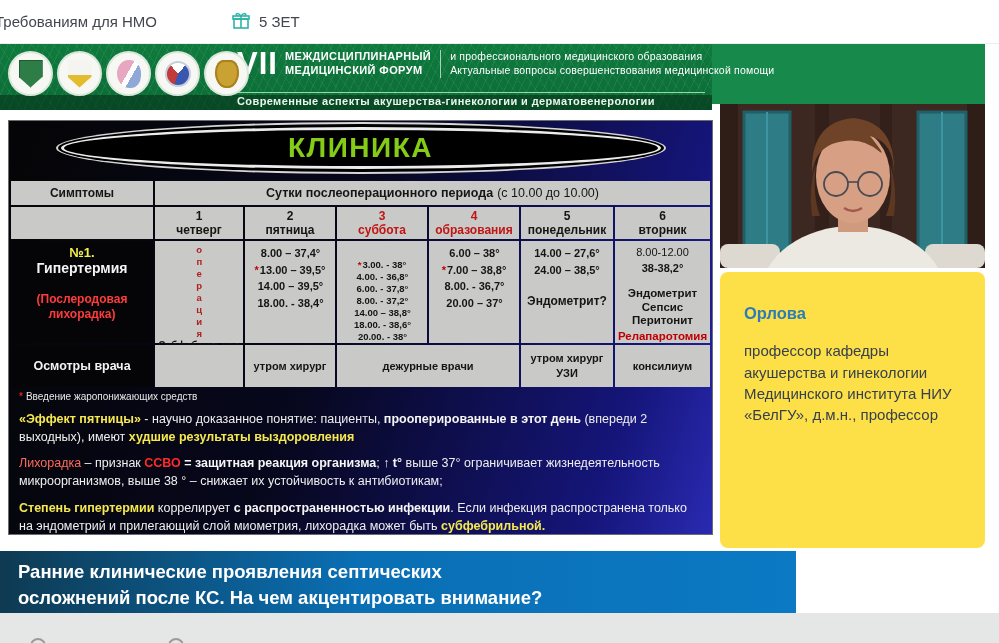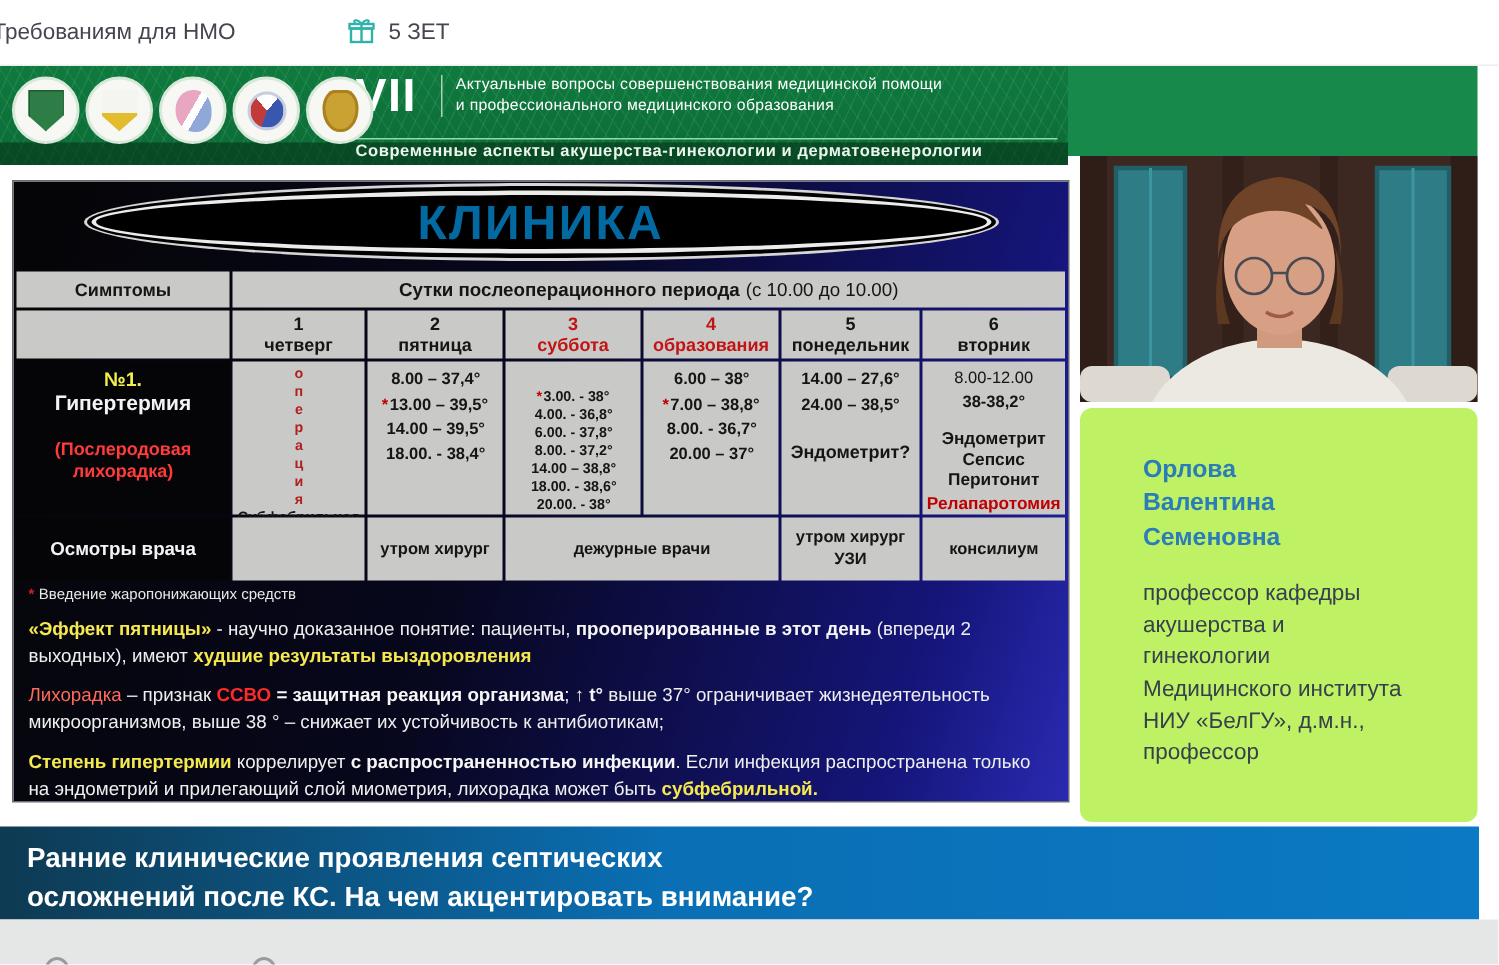--- a/index.html
+++ b/index.html
@@ -45,21 +45,21 @@
     position:absolute; left:8px; top:120px; width:705px; height:415px;
     background:linear-gradient(108deg,#050506 0%,#07071d 45%,#15157a 85%,#2a2ab2 100%);
     border:1px solid #6b6b74;
   }
   .ellipse {
     width:600px; height:42px; margin:6px auto 0; border-radius:50%;
     background:#000; border:3px solid #ececec;
     box-shadow:0 0 0 3px #000, 0 0 0 5px #d6d6d6;
     display:flex; align-items:center; justify-content:center;
   }
-  .ellipse span { color:#0369a1; font-size:32px; font-weight:bold; letter-spacing:1.5px; }
+  .ellipse span { color:#84cc16; font-size:28px; font-weight:bold; letter-spacing:1.5px; }
   .s-table {
     display:grid; margin:12px 2px 0; gap:2px;
     grid-template-columns:142px 88px 90px 90px 90px 92px 1fr;
     grid-template-rows:24px 32px 102px 42px;
   }
   .gc { background:#c9c9c7; color:#151515; text-align:center; }
   .bc { background:#050508; }
   .hdr1 { display:flex; align-items:center; justify-content:center; font-size:12px; font-weight:bold; }
   .hdr-span { grid-column:span 6; font-size:12.5px; }
   .hdr-span .lite { font-weight:normal; margin-left:4px; }
@@ -87,26 +87,26 @@
   .footnote .fstar { color:#d02020; font-weight:bold; margin-right:3px; }
   .p { margin:8px 10px 0; font-size:12.5px; line-height:1.45; color:#efefef; }
   .w  { color:#efefef; }
   .wb { color:#f6f6f6; font-weight:bold; }
   .yb { color:#f5e94f; font-weight:bold; }
   .rb { color:#ff2a2a; font-weight:bold; }
   .pk { color:#ff6a5a; font-weight:normal; }
   
   .video { position:absolute; left:720px; top:104px; width:265px; height:164px; overflow:hidden; background:#3c2721; z-index:4; }
   
-  .speaker-panel { position:absolute; left:720px; top:272px; width:265px; height:276px; background:#bef264; border-radius:8px; padding:30px 42px; }
+  .speaker-panel { position:absolute; left:720px; top:272px; width:265px; height:276px; background:#fde047; border-radius:8px; padding:30px 24px; }
   .sp-name { color:#2b7cb8; font-size:16.5px; font-weight:bold; line-height:1.35; }
   .sp-role { margin-top:16px; color:#37404d; font-size:15px; line-height:1.42; }
   
   .bottom-bar {
-    position:absolute; left:0; top:551px; width:986px; height:62px;
+    position:absolute; left:0; top:551px; width:796px; height:62px;
     background:linear-gradient(90deg,#0e3a52 0%,#0a6fb4 45%,#0b79c4 100%);
     color:#fff; padding:8px 0 0 18px;
   }
   .bottom-bar div { font-size:18.5px; font-weight:bold; line-height:1.4; }
   
   .footer { position:absolute; left:0; top:613px; width:999px; height:30px; background:#e5e7e6; }
   .ctrl { position:absolute; bottom:-11px; width:16px; height:16px; border:2px solid #9b9b9b; border-radius:50%; background:#e5e7e6; }
   .ctrl1 { left:30px; } .ctrl2 { left:168px; }
   .gift-svg { display:block; }
 </style>
@@ -146,24 +146,28 @@
     <div class="logo-circle">
         <div class="blob-flag"></div>
       </div>
     <div class="logo-circle">
         <div class="blob-eagle"></div>
       </div>
   </div>
   <div class="title-block">
     <div class="title-row">
       <div class="numeral">VII</div>
+      <div class="forum-lines">
+        <div>МЕЖДИСЦИПЛИНАРНЫЙ</div>
+        <div>МЕДИЦИНСКИЙ ФОРУМ</div>
+      </div>
       <div class="vdiv"></div>
       <div class="topic-lines">
+        <div>и профессионального медицинского образования</div>
         <div>Актуальные вопросы совершенствования медицинской помощи</div>
-        <div>и профессионального медицинского образования</div>
       </div>
     </div>
   </div>
   <div class="sep-line"></div>
   <div class="strip-text">Современные аспекты акушерства-гинекологии и дерматовенерологии</div>
 </div>
 
 <div class="slide">
   <div class="ellipse">
     <span>КЛИНИКА</span>
@@ -306,21 +310,20 @@
     <circle cx="116" cy="80" r="12" fill="none" stroke="#4a4a52" stroke-width="1.8"></circle>
     <circle cx="150" cy="80" r="12" fill="none" stroke="#4a4a52" stroke-width="1.8"></circle>
     <line x1="128" y1="78" x2="138" y2="78" stroke="#4a4a52" stroke-width="1.6"></line>
     <path d="M124 104 Q133 110 142 104" fill="none" stroke="#a05a4a" stroke-width="2.4"></path>
   </svg>
 </div>
 
 <div class="speaker-panel">
   <div class="sp-name">
     <div>Орлова</div>
-    <div>Валентина Семеновна</div>
   </div>
   <div class="sp-role">профессор кафедры акушерства и гинекологии Медицинского института НИУ «БелГУ», д.м.н., профессор</div>
 </div>
 
 <div class="bottom-bar">
   <div>Ранние клинические проявления септических</div>
   <div>осложнений после КС. На чем акцентировать внимание?</div>
 </div>
 
 <div class="footer">

